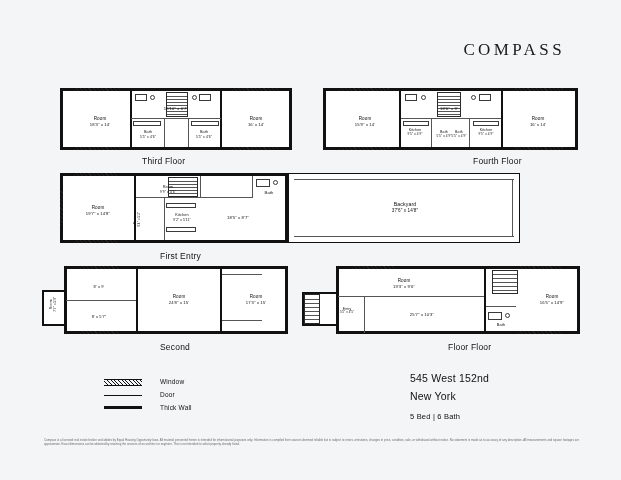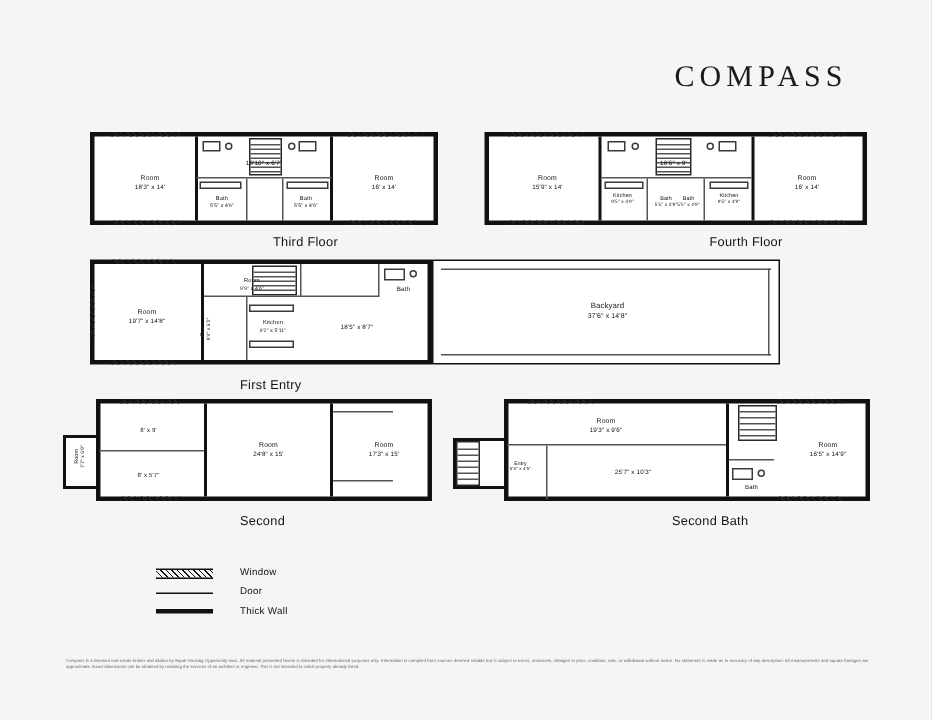--- a/index.html
+++ b/index.html
@@ -15,21 +15,21 @@
     width: 621px;
     height: 480px;
     background: #f4f5f6;
     overflow: hidden;
   }
   .brand {
     position: absolute;
     top: 40px;
     right: 56px;
     font-family: "Liberation Serif", serif;
-    font-size: 20px;
+    font-size: 17px;
     letter-spacing: 3.4px;
     color: #1a1a1a;
     font-weight: 400;
   }
 
   
   .plan {
     position: absolute;
     box-sizing: border-box;
   }
@@ -199,21 +199,21 @@
     </div>
     <div class="rm" style="left:130px; top:42px; width:28px; font-size:3.6px;">
       <span class="n" style="font-size:3.8px">Bath</span>
       <span class="d" style="font-size:3.4px">5'5" x 4'6"</span>
     </div>
     <div class="rm" style="left:166px; top:28px; width:60px;">
       <span class="n">Room</span>
       <span class="d">16' x 14'</span>
     </div>
 
-    <div class="floorlabel" style="left:82px; top:68px;margin-left:40px;">Third Floor</div>
+    <div class="floorlabel" style="left:82px; top:68px;">Third Floor</div>
   </div>
 
   <div class="plan" style="left:323px; top:88px; width:255px; height:78px;padding-left:16px;">
     <div class="outline" style="left:0; top:0; width:255px; height:62px;"></div>
 
     <div class="hatch" style="left:16px; top:0px; width:50px; height:3px;"></div>
     <div class="hatch" style="left:190px; top:0px; width:50px; height:3px;"></div>
     <div class="hatch" style="left:16px; top:59px; width:50px; height:3px;"></div>
     <div class="hatch" style="left:190px; top:59px; width:50px; height:3px;"></div>
 
@@ -412,21 +412,21 @@
       <span class="d">25'7" x 10'3"</span>
     </div>
     <div class="rm" style="left:192px; top:60px; width:26px; font-size:3.8px;">
       <span class="n" style="font-size:4px">Bath</span>
     </div>
     <div class="rm" style="left:228px; top:32px; width:56px;">
       <span class="n">Room</span>
       <span class="d">16'5" x 14'9"</span>
     </div>
 
-    <div class="floorlabel" style="left:152px; top:80px;">Second Bath</div>
+    <div class="floorlabel" style="left:152px; top:80px;">Floor Floor</div>
   </div>
 
   <div class="legend" style="left:104px; top:375px;">
     <div class="legend-row">
       <span class="legend-key">
           <span class="key-window"></span>
         </span>
       <span class="legend-label">Window</span>
     </div>
     <div class="legend-row">
@@ -436,16 +436,21 @@
       <span class="legend-label">Door</span>
     </div>
     <div class="legend-row">
       <span class="legend-key">
           <span class="key-wall"></span>
         </span>
       <span class="legend-label">Thick Wall</span>
     </div>
   </div>
 
+  <div class="addr" style="left:410px; top:372px;">
+    <div class="line1">545 West 152nd</div>
+    <div class="line2">New York</div>
+    <div class="line3">5 Bed | 6 Bath</div>
+  </div>
 
   <div class="disclaimer">Compass is a licensed real estate broker and abides by Equal Housing Opportunity laws. All material presented herein is intended for informational purposes only. Information is compiled from sources deemed reliable but is subject to errors, omissions, changes in price, condition, sale, or withdrawal without notice. No statement is made as to accuracy of any description. All measurements and square footages are approximate. Exact dimensions can be obtained by retaining the services of an architect or engineer. This is not intended to solicit property already listed.</div>
 
 </div>
 
 </body></html>

